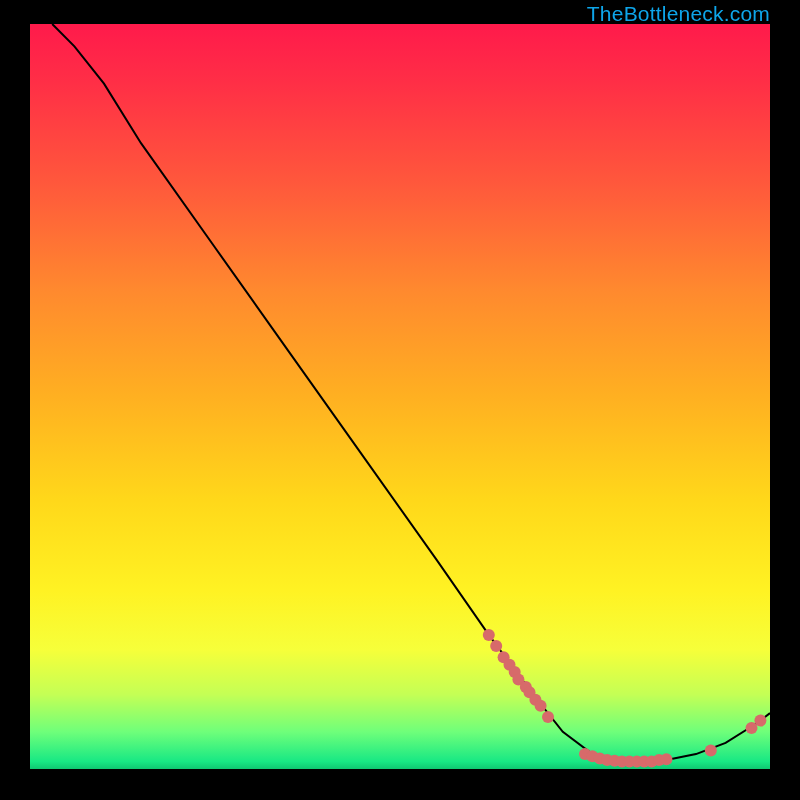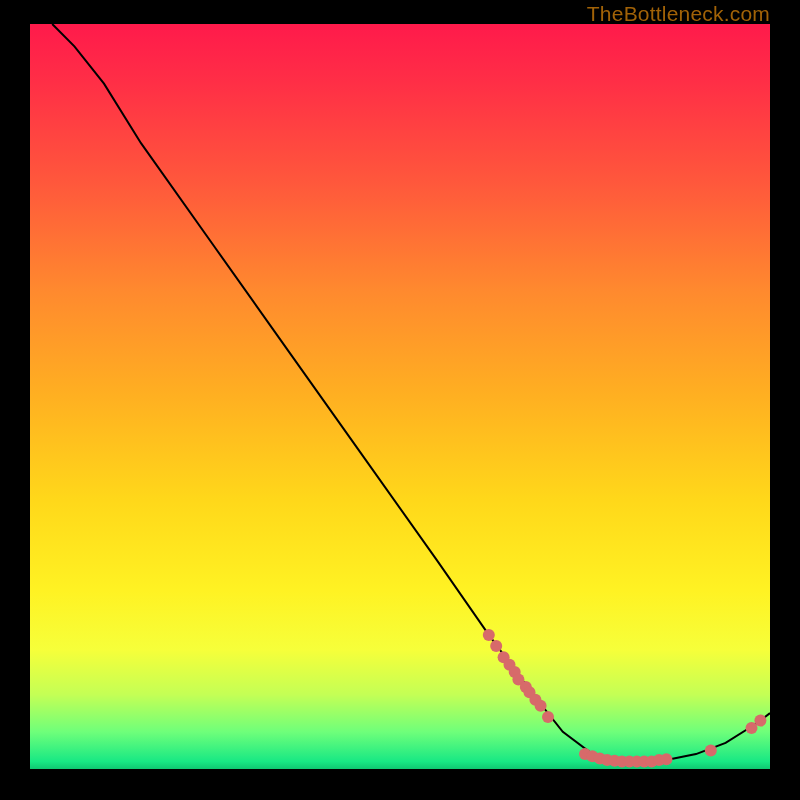--- a/index.html
+++ b/index.html
@@ -44,21 +44,21 @@
     position: absolute;
     inset: 0;
     width: 100%;
     height: 100%;
     overflow: visible;
   }
   .watermark {
     position: absolute;
     top: 2px;
     right: 30px;
-    color: #a16207;
+    color: #0ea5e9;
     font-size: 21px;
     letter-spacing: 0.2px;
     font-weight: 500;
   }
   .curve {
     fill: none;
     stroke: #000;
     stroke-width: 2;
   }
   .dot {

